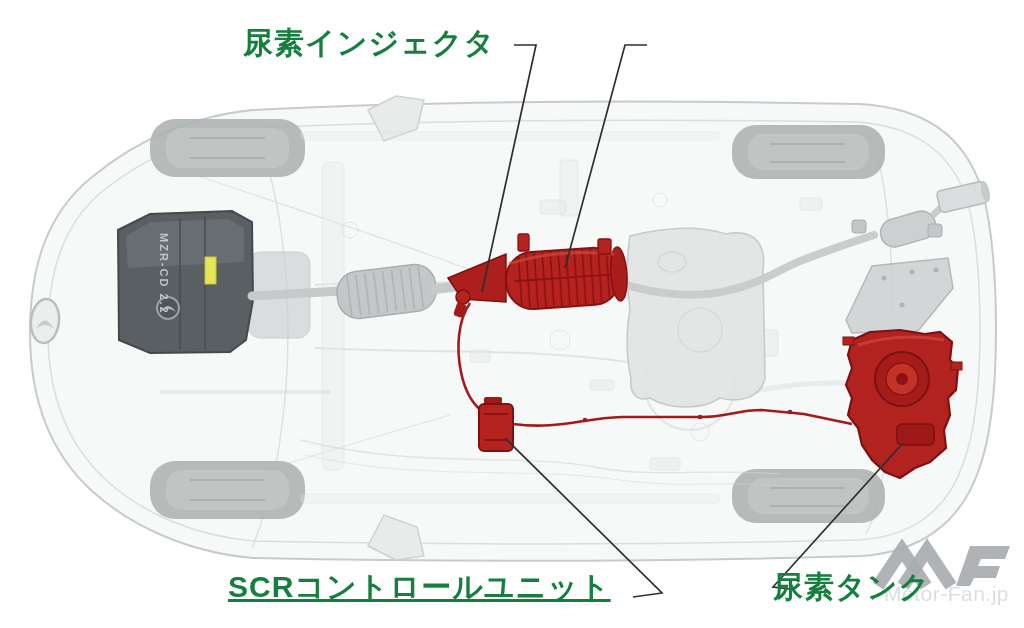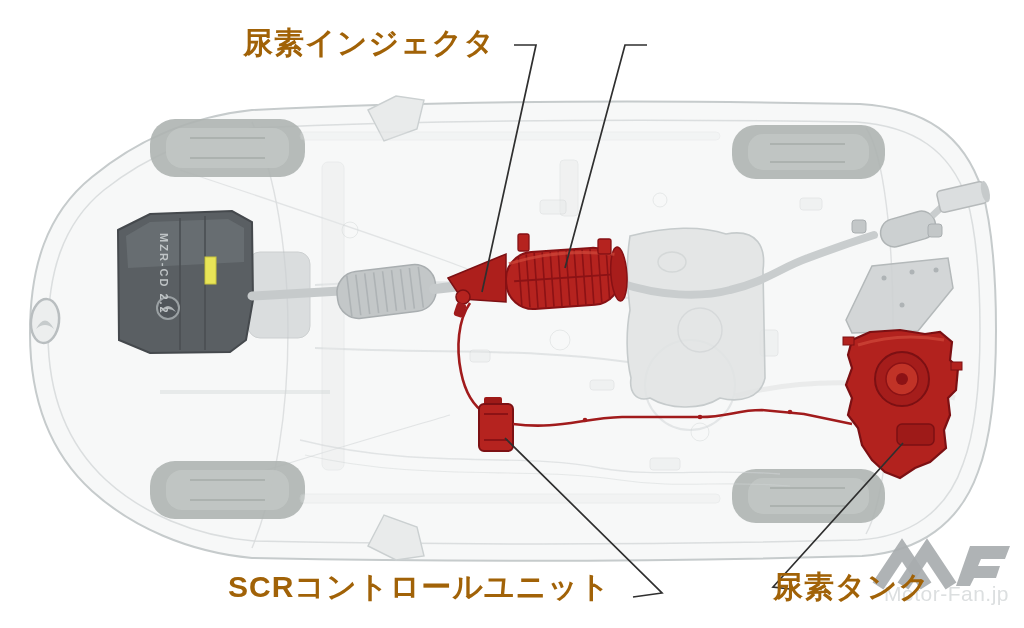--- a/index.html
+++ b/index.html
@@ -3,21 +3,21 @@
 <meta charset="utf-8">
 <style>
   html,body{margin:0;padding:0;background:#ffffff;}
   .stage{
     position:relative;width:1024px;height:628px;background:#ffffff;overflow:hidden;
     font-family:"Liberation Sans","DejaVu Sans",sans-serif;
   }
   .stage svg{position:absolute;left:0;top:0;}
   .callout-label{
     position:absolute;font-weight:bold;font-size:30px;line-height:1.1;
-    color:#a16207;white-space:nowrap;letter-spacing:1px;z-index:5;
+    color:#15803d;white-space:nowrap;letter-spacing:1px;z-index:5;
   }
 </style>
 </head>
 <body>
 
 <div class="stage">
 
 <svg width="1024" height="628" viewBox="0 0 1024 628">
 
   <g>
@@ -220,15 +220,15 @@
 
   <g stroke="#2f2f2f" stroke-width="1.7" fill="none">
     <polyline points="514,45 536,45 482,292"></polyline>
     <polyline points="647,45 625,45 565,268"></polyline>
     <polyline points="505,438 662,593 633,597"></polyline>
     <polyline points="903,443 773,587 790,589"></polyline>
   </g>
 </svg>
 
   <div class="callout-label" style="left:243px;top:26px;">尿素インジェクタ</div>
-  <div class="callout-label" style="left:228px;top:570px;">SCRコントロールユニット</div>
+  <div class="callout-label" style="left:228px;top:570px;text-decoration:underline;">SCRコントロールユニット</div>
   <div class="callout-label" style="left:773px;top:570px;">尿素タンク</div>
 </div>
 
 </body></html>

